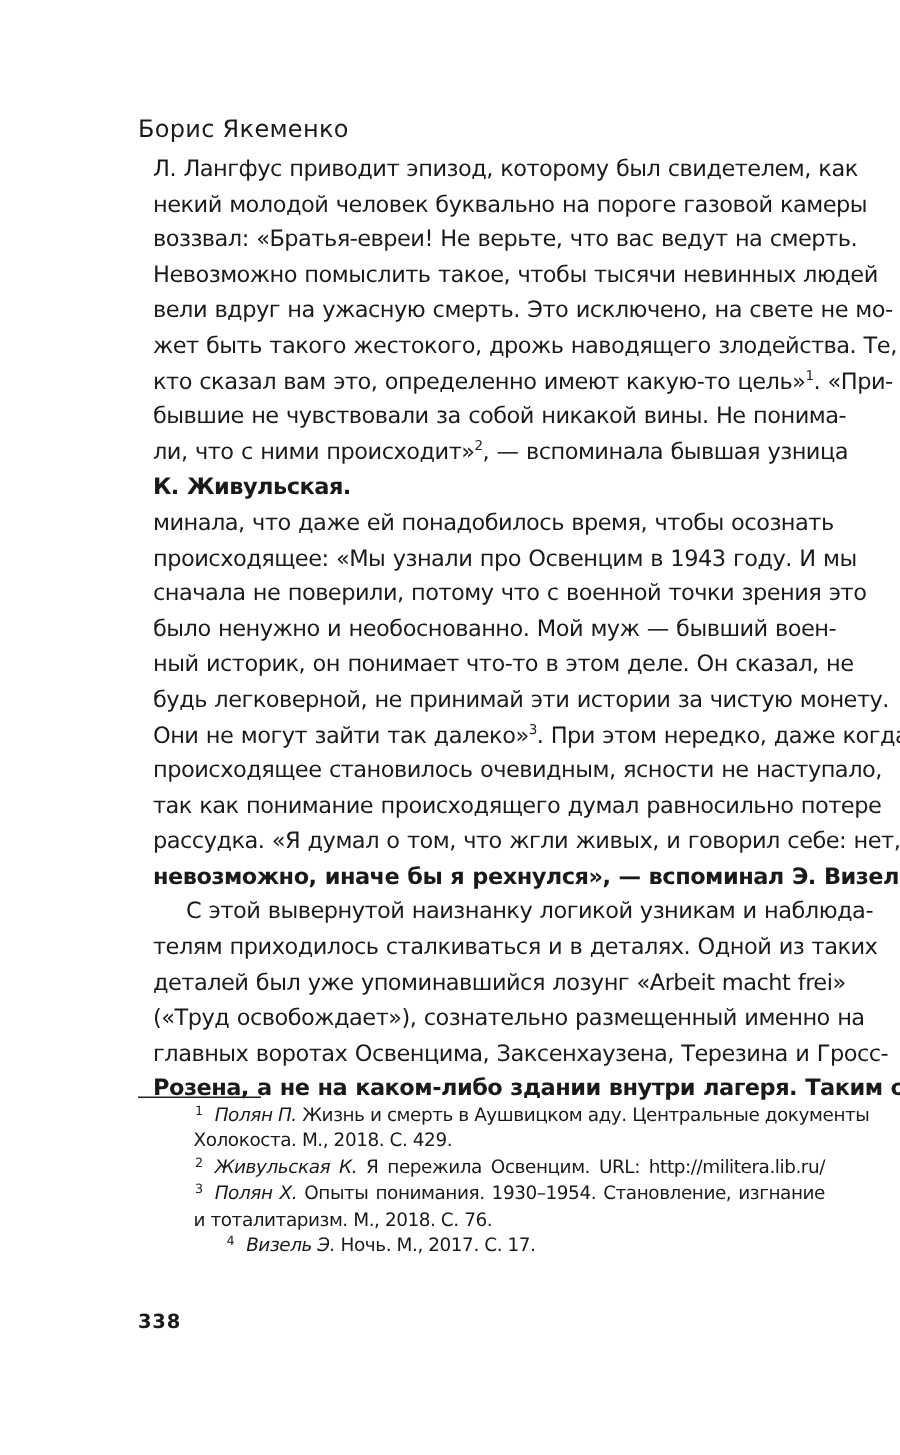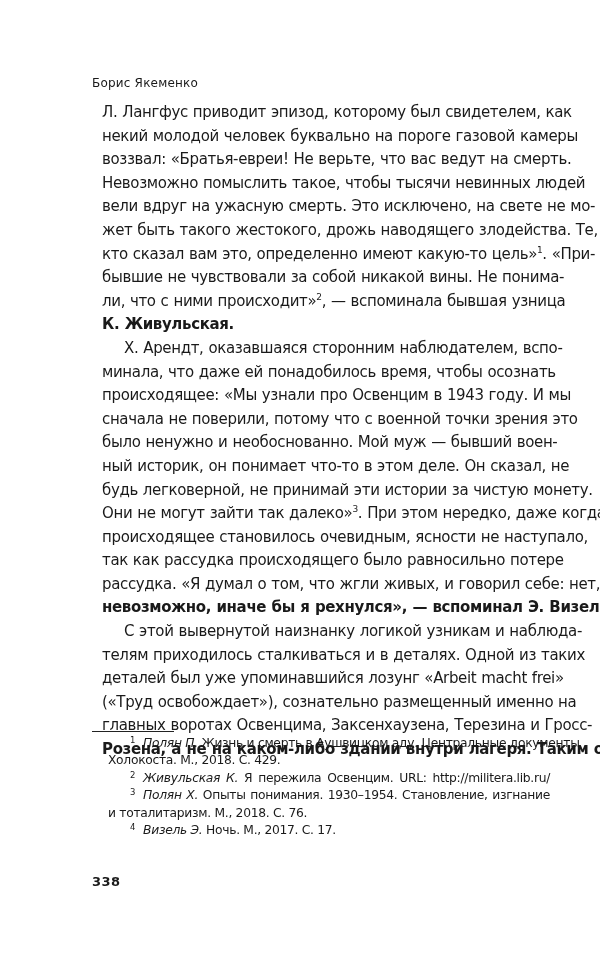--- a/index.html
+++ b/index.html
@@ -18,21 +18,21 @@
     .page {
       position: absolute;
       left: 92px;
       top: 0;
       width: 442px;
     }
     .running-head {
       position: absolute;
       top: 76px;
       left: 0;
-      font-size: 12px;
+      font-size: 16px;
       letter-spacing: 0.2px;
       white-space: nowrap;
     }
     .body-text {
       position: absolute;
       top: 101px;
       left: 10px;
       width: 442px;
       font-size: 15px;
       line-height: 23.6px;
@@ -81,20 +81,21 @@
       white-space: nowrap;
       text-align: justify;
       text-align-last: justify;
       height: 17.4px;
     }
     .fn-line.first {
       padding-left: 22px;
     }
     .fn-line.last {
       text-align-last: left;
+      margin-left: 21px;
     }
     .fn-num {
       font-size: 8.5px;
       vertical-align: 4px;
       line-height: 0;
       margin-right: 8px;
     }
     .fn-author {
       font-style: italic;
     }
@@ -123,30 +124,29 @@
         <span class="line">воззвал: «Братья-евреи! Не верьте, что вас ведут на смерть.</span>
         <span class="line">Невозможно помыслить такое, чтобы тысячи невинных людей</span>
         <span class="line">вели вдруг на ужасную смерть. Это исключено, на свете не мо-</span>
         <span class="line">жет быть такого жестокого, дрожь наводящего злодейства. Те,</span>
         <span class="line">кто сказал вам это, определенно имеют какую-то цель»<sup>1</sup>. «При-</span>
         <span class="line">бывшие не чувствовали за собой никакой вины. Не понима-</span>
         <span class="line">ли, что с ними происходит»<sup>2</sup>, — вспоминала бывшая узница</span>
         <span class="line last">К. Живульская.</span>
       </p>
       <p>
-        <span class="line" style="padding-left: 22px;">Х. Арендт, оказавшаяся сторонним наблюдателем, вспо-</span>
         <span class="line">минала, что даже ей понадобилось время, чтобы осознать</span>
         <span class="line">происходящее: «Мы узнали про Освенцим в 1943 году. И мы</span>
         <span class="line">сначала не поверили, потому что с военной точки зрения это</span>
         <span class="line">было ненужно и необоснованно. Мой муж — бывший воен-</span>
         <span class="line">ный историк, он понимает что-то в этом деле. Он сказал, не</span>
         <span class="line">будь легковерной, не принимай эти истории за чистую монету.</span>
         <span class="line">Они не могут зайти так далеко»<sup>3</sup>. При этом нередко, даже когда</span>
         <span class="line">происходящее становилось очевидным, ясности не наступало,</span>
-        <span class="line">так как рассудка происходящего было равносильно потере</span>
+        <span class="line">так как понимание происходящего думал равносильно потере</span>
         <span class="line">рассудка. «Я думал о том, что жгли живых, и говорил себе: нет,</span>
         <span class="line last">невозможно, иначе бы я рехнулся», — вспоминал Э. Визель<sup>4</sup>.</span>
       </p>
       <p>
         <span class="line" style="padding-left: 22px;">С этой вывернутой наизнанку логикой узникам и наблюда-</span>
         <span class="line">телям приходилось сталкиваться и в деталях. Одной из таких</span>
         <span class="line">деталей был уже упоминавшийся лозунг «Arbeit macht frei»</span>
         <span class="line">(«Труд освобождает»), сознательно размещенный именно на</span>
         <span class="line">главных воротах Освенцима, Заксенхаузена, Терезина и Гросс-</span>
         <span class="line last">Розена, а не  на каком-либо здании внутри лагеря. Таким обра-</span>

